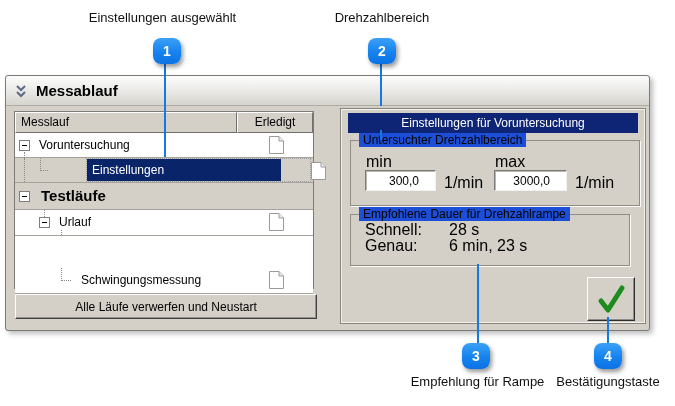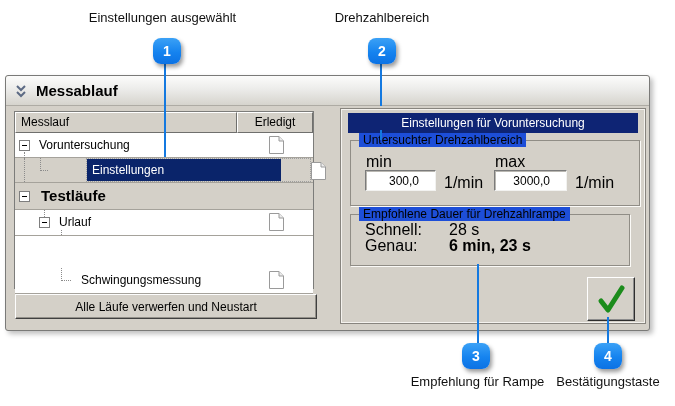--- a/index.html
+++ b/index.html
@@ -187,21 +187,21 @@
           <span class="slabel" style="left:144px;top:12px;">max</span>
           <input class="sinput" style="left: 143px; top: 29px; width: 73px;" value="3000,0">
           <span class="slabel" style="left:224px;top:33px;">1/min</span>
         </div>
 
         <div class="fset fs2">
           <span class="legend">Empfohlene Dauer für Drehzahlrampe</span>
           <span class="slabel" style="left:14px;top:6px;">Schnell:</span>
           <span class="slabel" style="left:98px;top:6px;">28 s</span>
           <span class="slabel" style="left:14px;top:22px;">Genau:</span>
-          <span class="slabel" style="left:98px;top:22px;font-weight:bold;">6 min, 23 s</span>
+          <span class="slabel" style="left:98px;top:22px;">6 min, 23 s</span>
         </div>
 
         <button class="confirm-btn">
           <span style="display:inline-flex;">
             <svg width="32" height="32" viewBox="0 0 32 32">
               <path d="M6 18 L13 27 L27 5" fill="none" stroke="#1c8c1c" stroke-width="5" stroke-linecap="round" stroke-linejoin="round"></path>
             </svg>
           </span>
         </button>
       </div>

